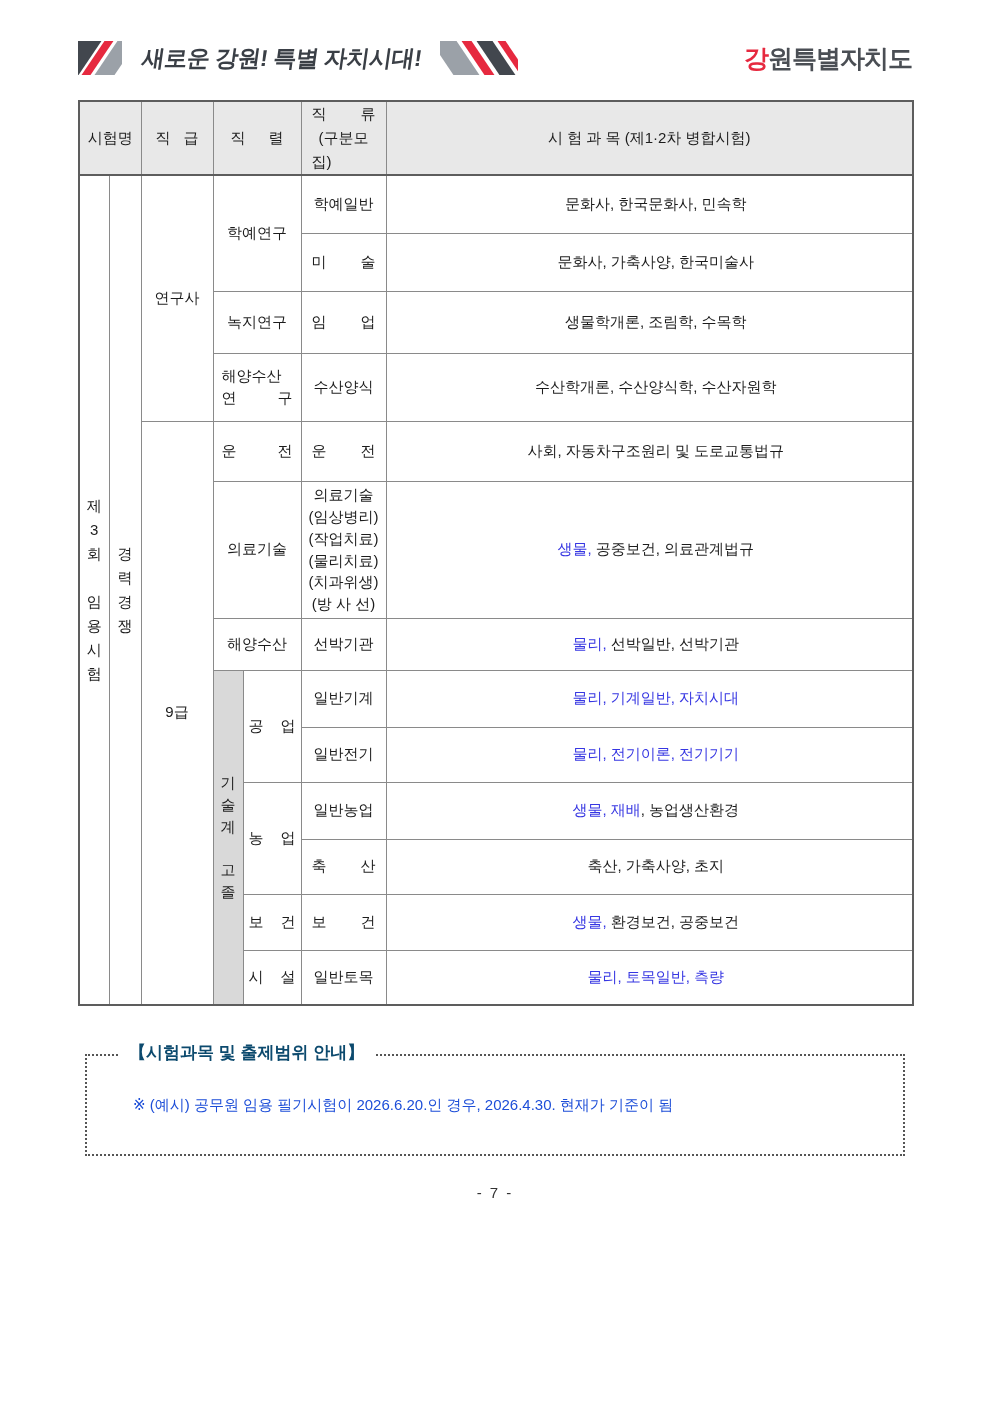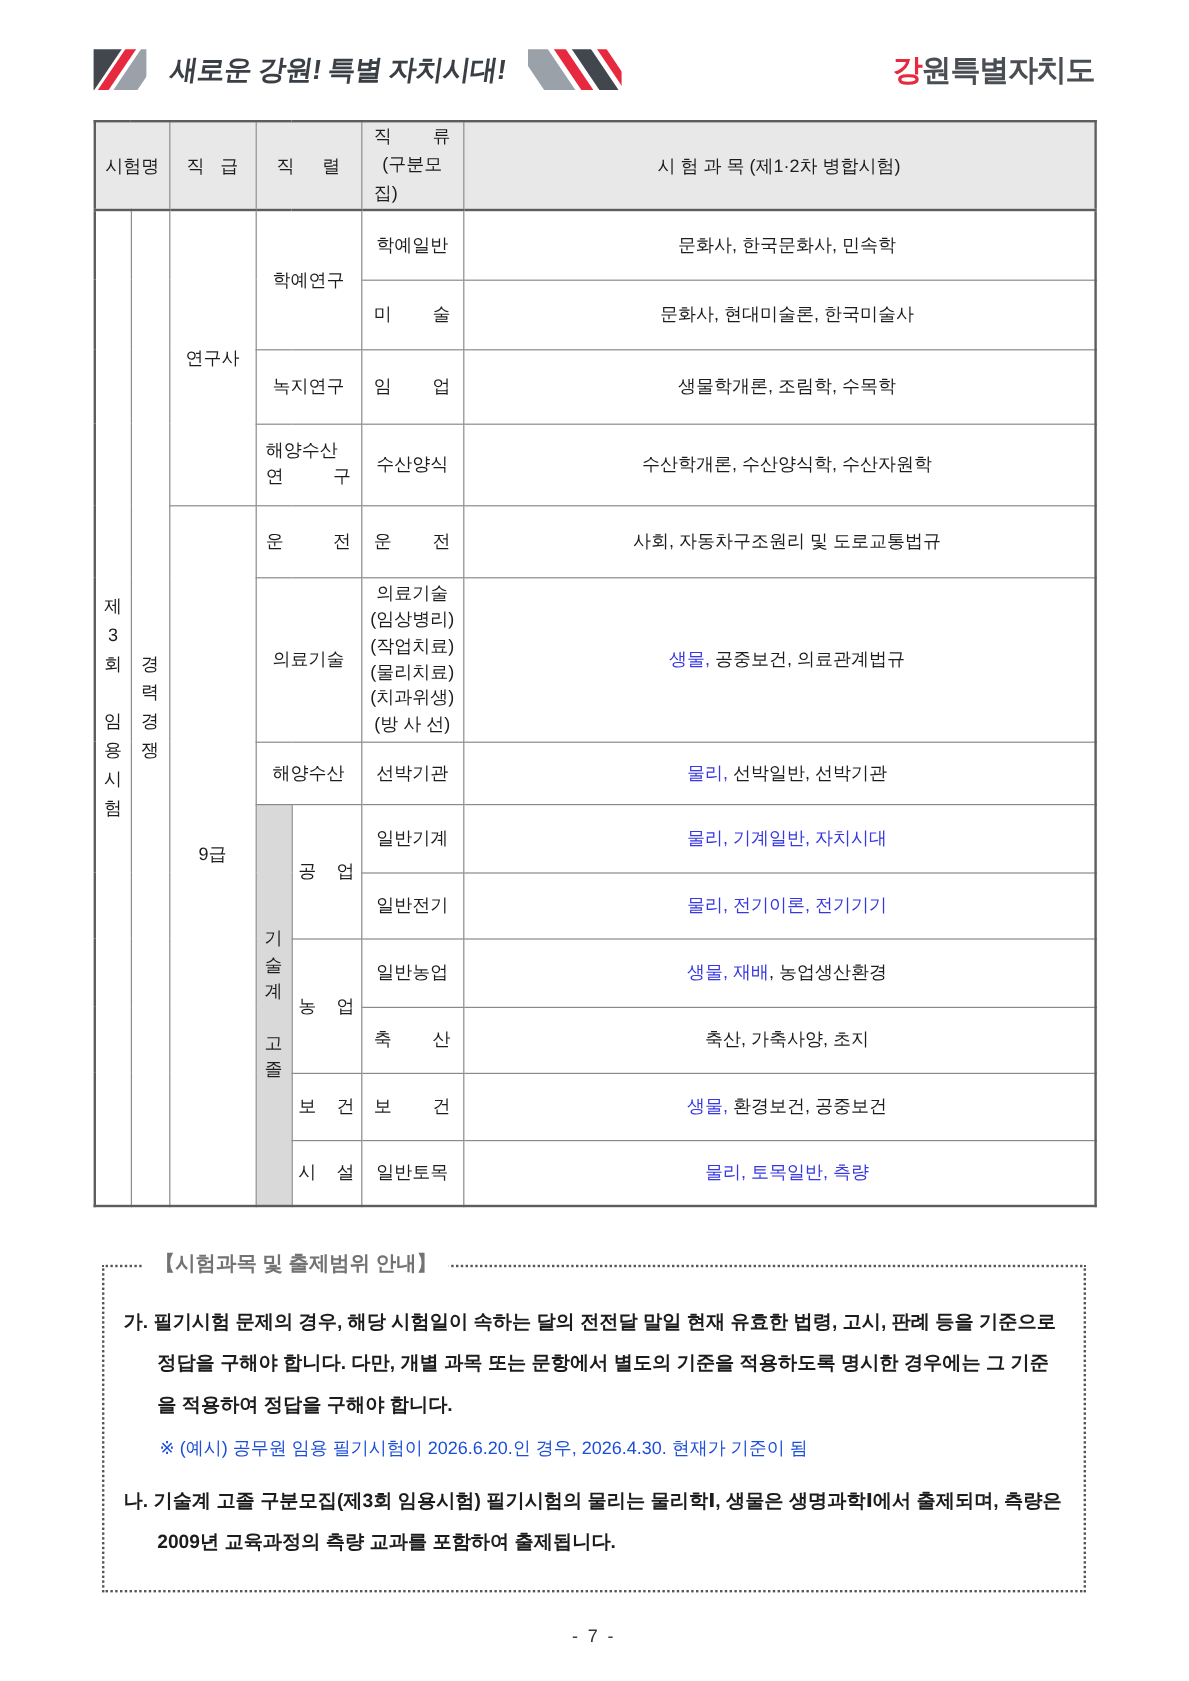--- a/index.html
+++ b/index.html
@@ -49,21 +49,21 @@
   .px12{padding:0 10px;}
   .px14{padding:16px 14px;margin-top:37px;}
   .px16{padding:0 17px;}
   .subject{text-align:left;padding-left:13px;}
   .blue{color:var(--accent-blue);}
   .tech{background:var(--tech-bg);font-weight:bold;white-space:pre-line;line-height:1.45;font-size:16px;}
   .med{font-size:15px;line-height:1.45;}
 
   
   .notice{position:relative;width:820px;margin:48px 0 0 7px;border:2px dotted #555;padding:30px 16px 22px 16px;}
-  .notice-title{position:absolute;top:-15px;left:32px;background:#fff;padding:0 10px;font-size:17px;font-weight:bold;color:#737373;white-space:nowrap;}
+  .notice-title{position:absolute;top:-15px;left:32px;background:#fff;padding:0 10px;font-size:17px;font-weight:bold;color:#0c4a6e;white-space:nowrap;}
   .para{font-size:16px;line-height:2.15;}
   .hang{padding-left:28px;text-indent:-28px;font-weight:bold;}
   .note{padding-left:30px;font-weight:normal;font-size:15px;line-height:1.7;margin:6px 0 14px 0;color:#1d4ed8;}
   .mt{margin-top:6px;}
 
   .page-number{margin-top:28px;text-align:center;font-size:15px;color:#333;letter-spacing:2px;}
 </style>
 </head>
 <body>
 
@@ -120,21 +120,21 @@
 력
 경
 쟁</td>
         <td rowspan="4">연구사</td>
         <td rowspan="2" colspan="2">학예연구</td>
         <td>학예일반</td>
         <td class="subject"><span>문화사, 한국문화사, 민속학</span></td>
       </tr>
       <tr style="height:58px">
         <td class="spread px12">미 술</td>
-        <td class="subject"><span>문화사, 현대미술론, 한국미술사</span></td>
+        <td class="subject"><span>문화사, 가축사양, 한국미술사</span></td>
       </tr>
       <tr style="height:62px">
         <td colspan="2">녹지연구</td>
         <td class="spread px12">임 업</td>
         <td class="subject"><span>생물학개론, 조림학, 수목학</span></td>
       </tr>
       <tr style="height:68px">
         <td colspan="2" class="ml spread px7">해양수산
 연 구</td>
         <td>수산양식</td>
@@ -193,20 +193,18 @@
       <tr style="height:55px">
         <td class="spread px4">시 설</td>
         <td>일반토목</td>
         <td class="subject"><span class="blue">물리, 토목일반, 측량</span></td>
       </tr>
     </tbody>
   </table>
 
   <section class="notice">
     <h3 class="notice-title">【시험과목 및 출제범위 안내】</h3>
-    <p class="para hang">가. 필기시험 문제의 경우, 해당 시험일이 속하는 달의 전전달 말일 현재 유효한 법령, 고시, 판례 등을 기준으로 정답을 구해야 합니다. 다만, 개별 과목 또는 문항에서 별도의 기준을 적용하도록 명시한 경우에는 그 기준을 적용하여 정답을 구해야 합니다.</p>
     <p class="para note">※ (예시) 공무원 임용 필기시험이 2026.6.20.인 경우, 2026.4.30. 현재가 기준이 됨</p>
-    <p class="para hang mt">나. 기술계 고졸 구분모집(제3회 임용시험) 필기시험의 물리는 물리학Ⅰ, 생물은 생명과학Ⅰ에서 출제되며, 측량은 2009년 교육과정의 측량 교과를 포함하여 출제됩니다.</p>
   </section>
 
   <footer class="page-number">- 7 -</footer>
 
 </div>
 
 </body></html>

